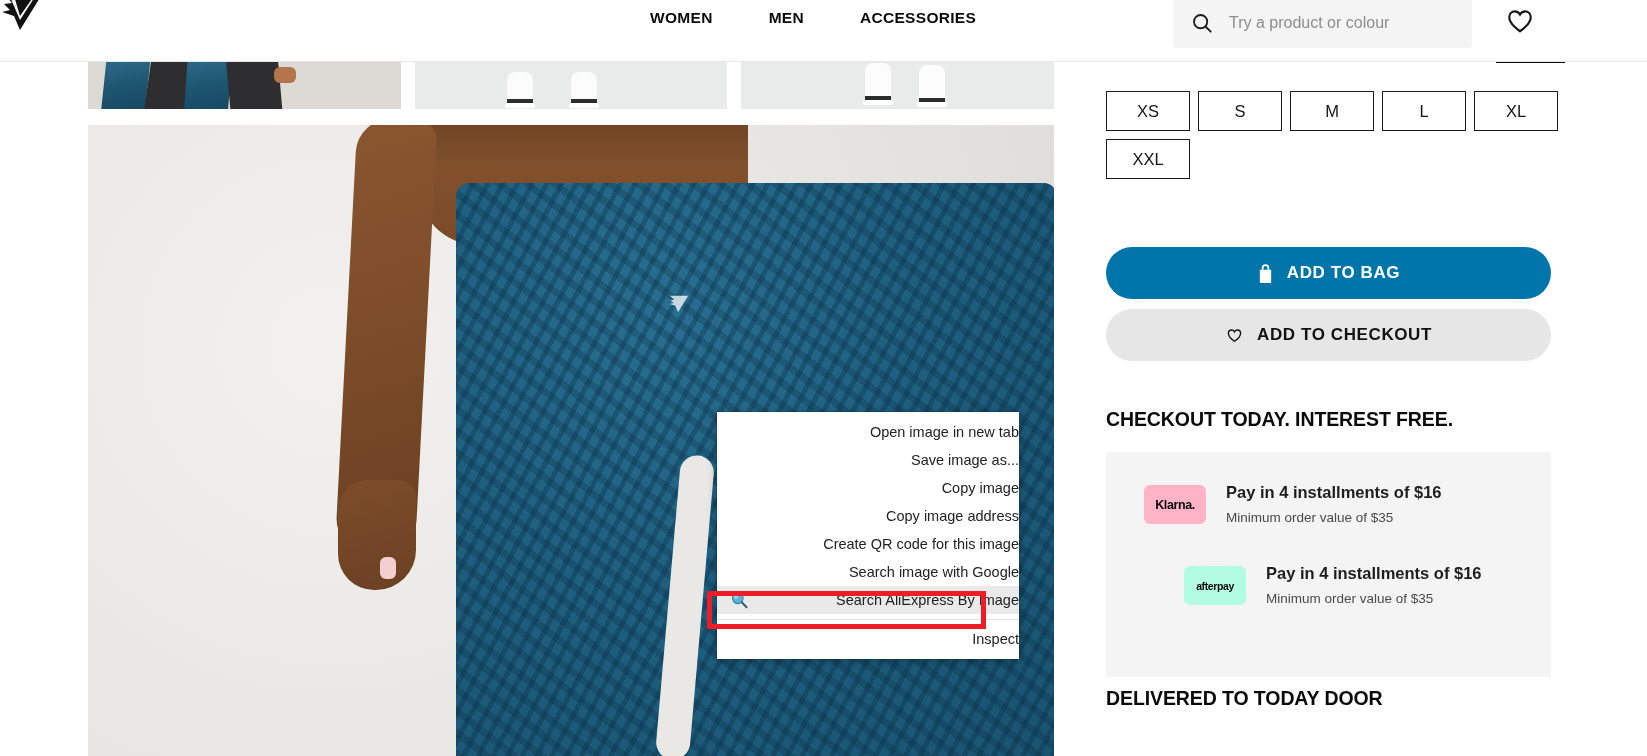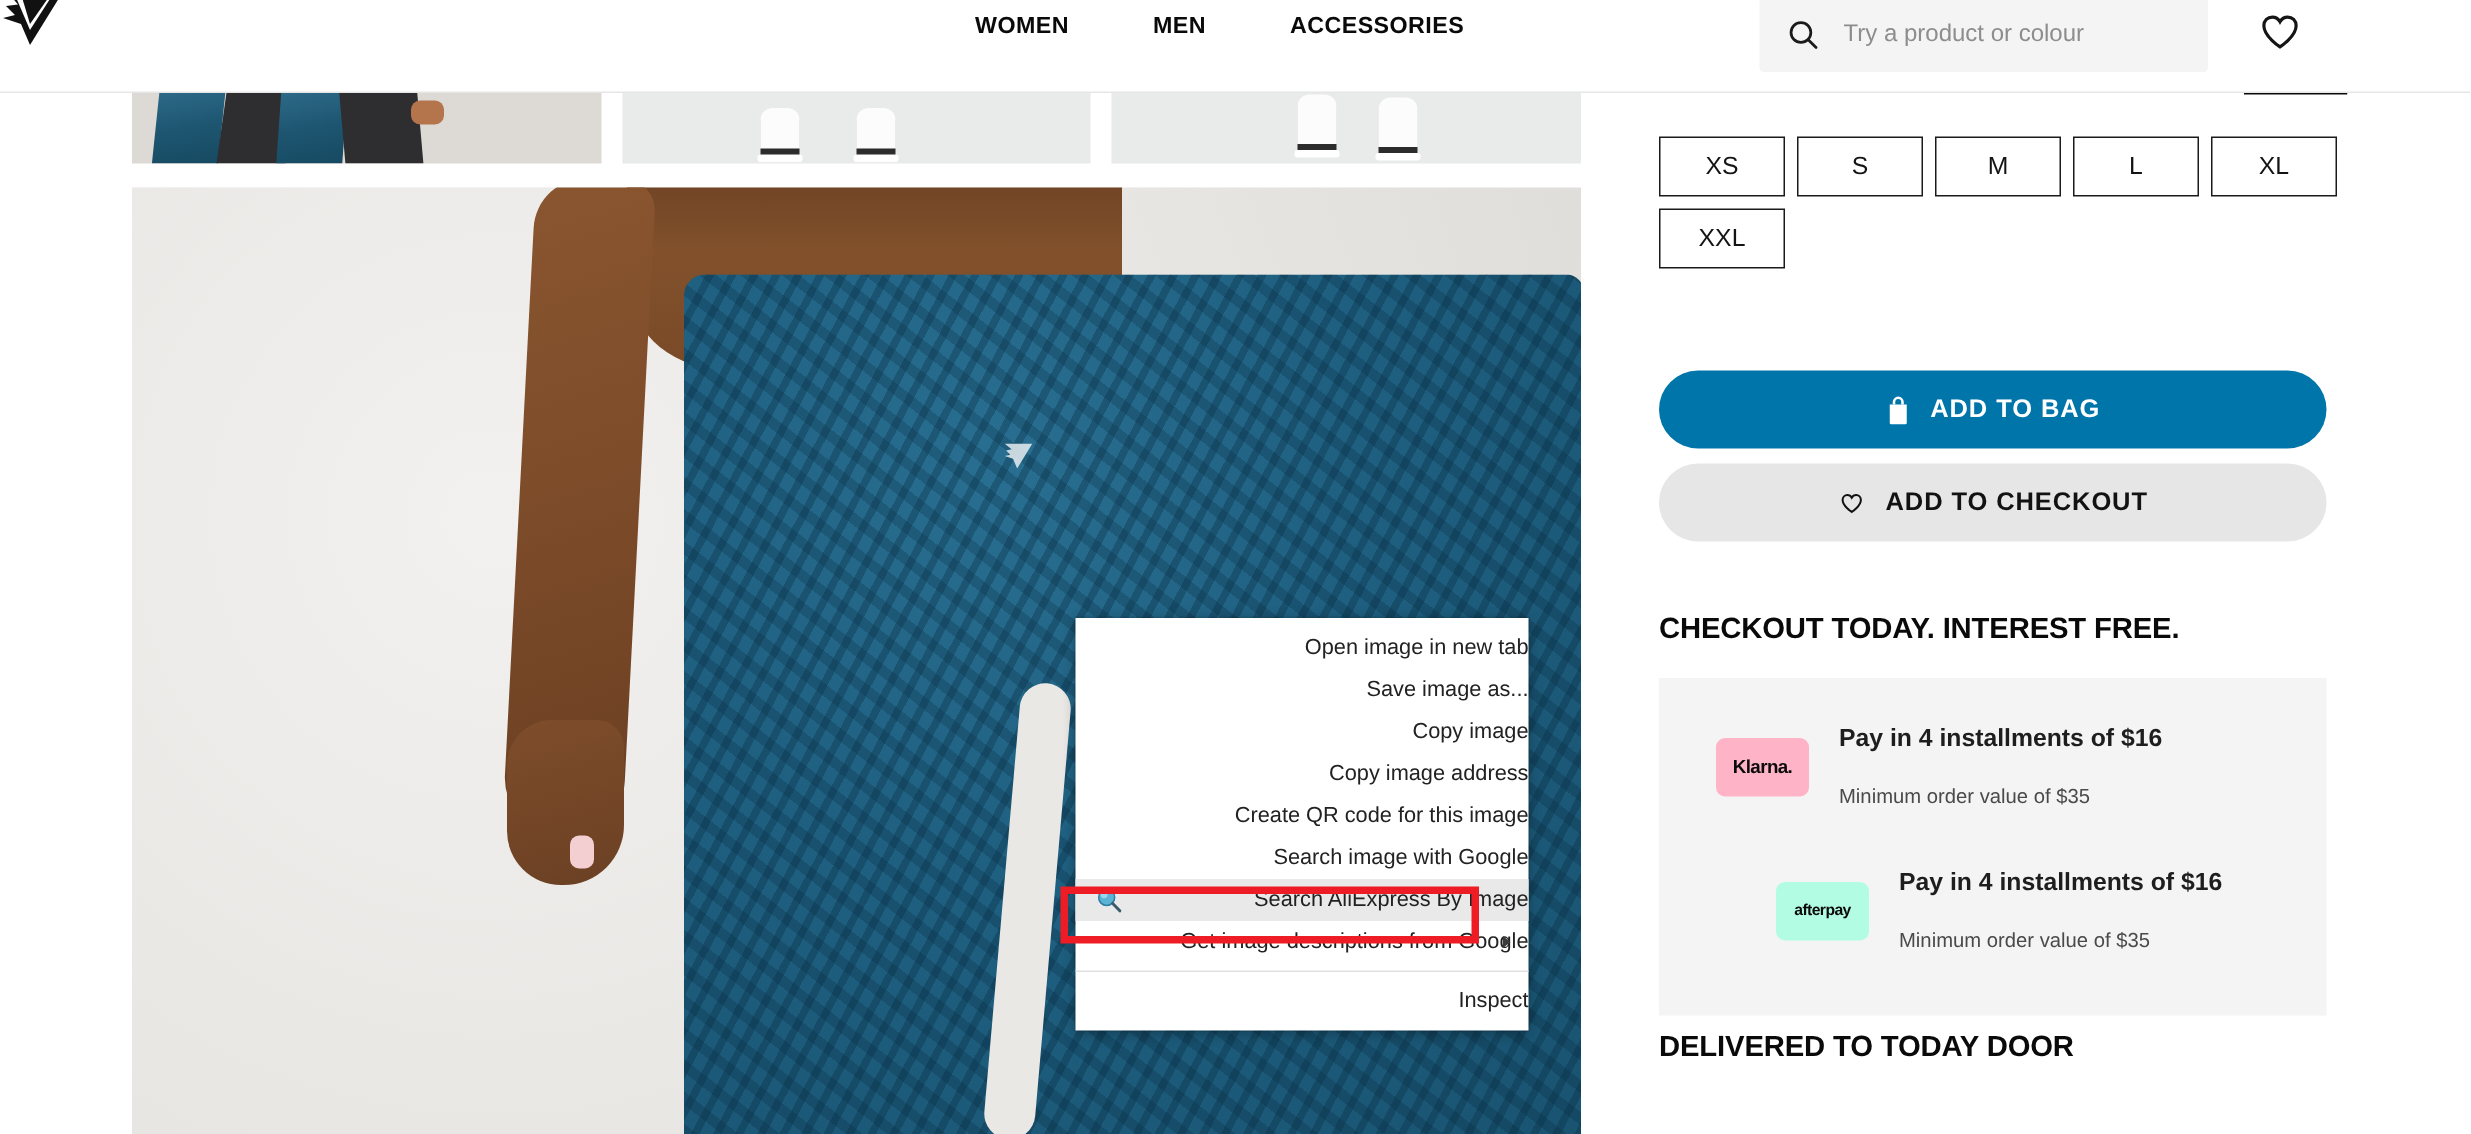--- a/index.html
+++ b/index.html
@@ -355,21 +355,21 @@
     background: #f4f4f4;
   }
   .pay-row {
     position: absolute;
     left: 38px;
     display: flex;
     align-items: center;
     gap: 20px;
   }
   .pay-row.r1 { top: 29px; }
-  .pay-row.r2 { top: 125px; padding-left: 40px; }
+  .pay-row.r2 { top: 110px; padding-left: 40px; }
 
   .pay-logo {
     width: 62px;
     height: 39px;
     border-radius: 6px;
     display: flex;
     align-items: center;
     justify-content: center;
     font-size: 12.5px;
     font-weight: bold;
@@ -384,21 +384,21 @@
   .pay-text-main {
     font-size: 16.5px;
     font-weight: bold;
     color: #1e1e1e;
     line-height: 22px;
   }
   .pay-text-sub {
     font-size: 13.5px;
     color: #4a4a4a;
     line-height: 20px;
-    margin-top: 18px;
+    margin-top: 5px;
   }
 
   .delivered-title {
     position: absolute;
     left: 21px;
     top: 637px;
     font-size: 19.5px;
     font-weight: bold;
     letter-spacing: -0.1px;
     color: #0a0a0a;
@@ -616,24 +616,20 @@
 
     <div class="ctx-item with-icon highlighted">
       <svg class="ctx-ico" viewBox="0 0 20 20">
         <circle cx="8.2" cy="8.2" r="5.6" fill="#5bb3d6" stroke="#2d7fa3" stroke-width="1.1"></circle>
         <circle cx="6.4" cy="6.4" r="2.4" fill="#a9dcf0" opacity="0.85"></circle>
         <line x1="12.4" y1="12.4" x2="17.4" y2="17.6" stroke="#3b5a6b" stroke-width="2.1" stroke-linecap="round"></line>
       </svg>
       <span>Search AliExpress By Image</span>
     </div>
 
-    <div class="ctx-item">
-      <span>Get image descriptions from Google</span>
-      <span class="ctx-sub-arrow"></span>
-    </div>
 
     <div class="ctx-sep"></div>
 
     <div class="ctx-item" style="margin-bottom:6px;">
       <span>Inspect</span>
     </div>
   </div>
 
   <div class="ctx-highlight-box"></div>
 

